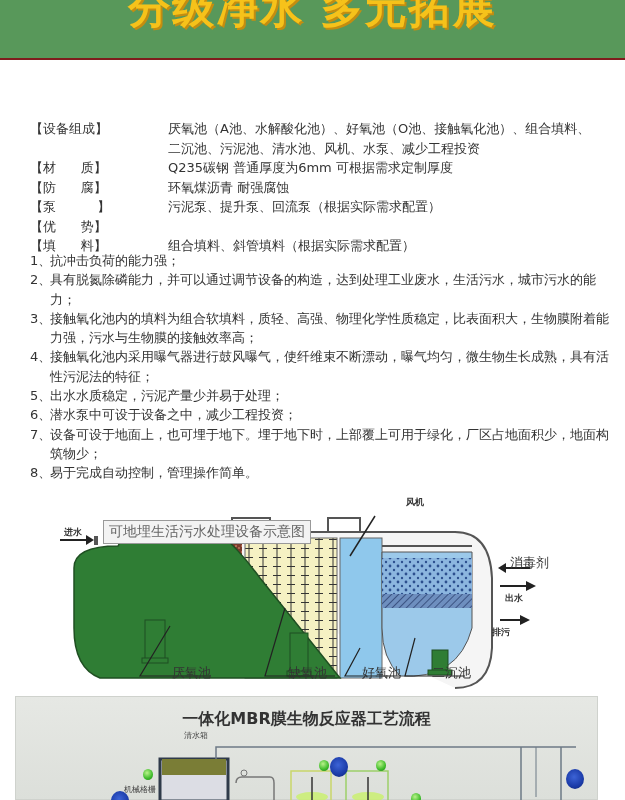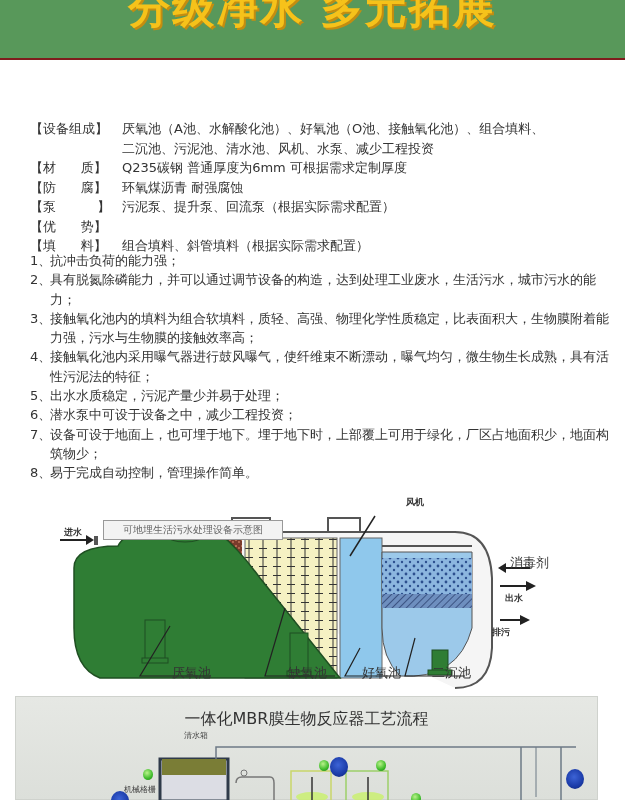--- a/index.html
+++ b/index.html
@@ -17,46 +17,46 @@
     font-family: "DejaVu Sans", sans-serif;
     font-weight: bold; font-size: 42px; letter-spacing: 2px;
     color: #f6c21a;
     text-shadow: 2px 2px 0 #c48d10;
     white-space: nowrap;
   }
 
   .specs { position: absolute; left: 30px; top: 119px; width: 580px; font-size: 13px; line-height: 19.5px; color: #333; }
   .spec-row { display: flex; white-space: nowrap; }
   .spec-key { width: 92px; display: inline-block; white-space: pre; }
-  .spec-val { flex: 1; white-space: normal; }
+  .spec-val { flex: 1; white-space: normal; margin-left: 46px; }
   .spec-val.indent { padding-left: 92px; }
 
   .advantages { position: absolute; left: 30px; top: 251px; width: 580px; font-size: 13px; line-height: 19.3px; color: #333; }
   .adv-row { display: flex; }
   .adv-num { width: 20px; flex: none; }
   .adv-text { flex: 1; }
 
   .diagram { position: absolute; left: 60px; top: 508px; width: 480px; height: 185px; }
   .diagram svg { width: 100%; height: 100%; display: block; }
   .diagram-caption {
     position: absolute; left: 43px; top: 12px;
     background: #f3f3f3; border: 1px solid #999; color: #666;
-    font-size: 10px; padding: 2px 19px; white-space: nowrap;
+    font-size: 14px; padding: 2px 5px; white-space: nowrap;
   }
   .dlabel { position: absolute; font-size: 9px; color: #333; white-space: nowrap; font-weight: bold; }
   .dlabel.small { font-size: 13px; font-weight: normal; }
 
   .mbr-panel {
     position: absolute; left: 15px; top: 696px; width: 583px; height: 104px;
     background: linear-gradient(#e6e8e4, #dcdfda);
     border: 1px solid #cfd2cd;
   }
   .mbr-title {
     position: absolute; left: 0; right: 0; top: 12px; text-align: center;
-    font-size: 16px; color: #333;
+    font-size: 16px; color: #333; font-weight: bold;
   }
   .mbr-label { position: absolute; font-size: 8px; color: #444; white-space: nowrap; }
   .mbr-led { position: absolute; width: 10px; height: 11px; border-radius: 50%; background: radial-gradient(circle at 40% 35%, #b9f28a, #3dbb2a 60%, #1f7a18); }
   .mbr-btn { position: absolute; width: 18px; height: 20px; border-radius: 50%; background: radial-gradient(circle at 45% 40%, #3c63d6, #1b3ba8 60%, #0e2370); }
   .mbr-svg { position: absolute; left: 0; top: 0; width: 583px; height: 104px; }
 </style>
 </head>
 <body>
 
 <div class="header">

